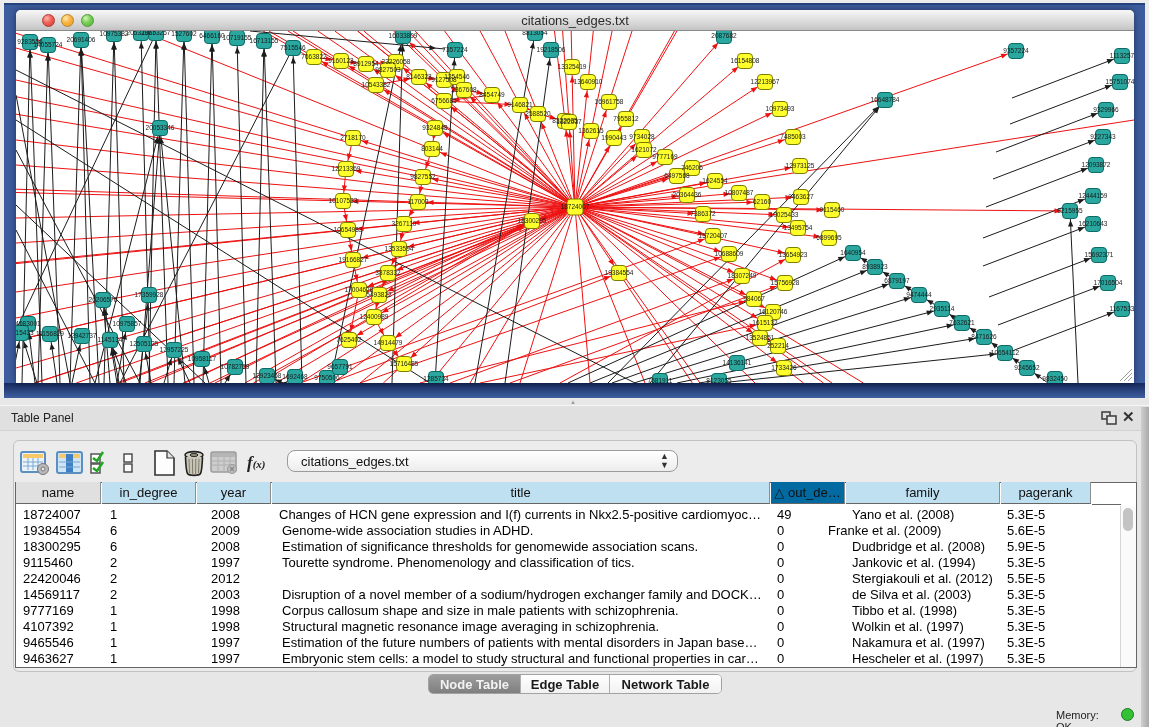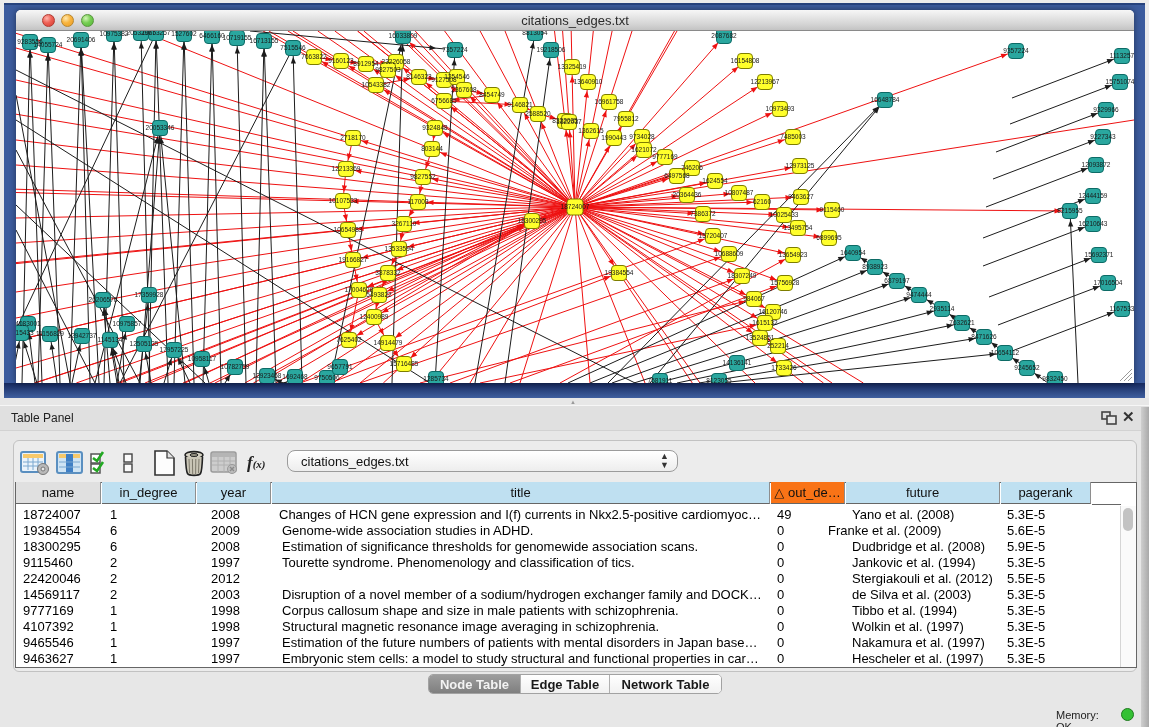--- a/index.html
+++ b/index.html
@@ -904,21 +904,21 @@
       <span style="left:777px">0</span>
       <span style="left:852px">de Silva et al. (2003)</span>
       <span style="left:1007px">5.3E-5</span>
     </div>
     <div class="tr" style="top:602px">
       <span style="left:23px">9777169</span>
       <span style="left:110px">1</span>
       <span style="left:211px">1998</span>
       <span style="left:282px">Corpus callosum shape and size in male patients with schizophrenia.</span>
       <span style="left:777px">0</span>
-      <span style="left:852px">Tibbo et al. (1994)</span>
+      <span style="left:852px">Tibbo et al. (1998)</span>
       <span style="left:1007px">5.3E-5</span>
     </div>
     <div class="tr" style="top:618px">
       <span style="left:23px">4107392</span>
       <span style="left:110px">1</span>
       <span style="left:211px">1998</span>
       <span style="left:282px">Structural magnetic resonance image averaging in schizophrenia.</span>
       <span style="left:777px">0</span>
       <span style="left:852px">Wolkin et al. (1997)</span>
       <span style="left:1007px">5.3E-5</span>
@@ -939,22 +939,22 @@
       <span style="left:282px">Embryonic stem cells: a model to study structural and functional properties in car…</span>
       <span style="left:777px">0</span>
       <span style="left:852px">Hescheler et al. (1997)</span>
       <span style="left:1007px">5.3E-5</span>
     </div>
   <div id="thead">
       <div class="hc" style="left:16px;width:85px;background:#e0e0e0">name</div>
       <div class="hc" style="left:102px;width:94px;background:#bfe0f1">in_degree</div>
       <div class="hc" style="left:197px;width:74px;background:#bfe0f1">year</div>
       <div class="hc" style="left:272px;width:498px;background:#bfe0f1">title</div>
-      <div class="hc" style="left:771px;width:74px;background:#f97316">△ out_de…</div>
-      <div class="hc" style="left:846px;width:154px;background:#bfe0f1">future</div>
+      <div class="hc" style="left:771px;width:74px;background:#0369a1">△ out_de…</div>
+      <div class="hc" style="left:846px;width:154px;background:#bfe0f1">family</div>
       <div class="hc" style="left:1001px;width:90px;background:#bfe0f1">pagerank</div>
     </div>
   <div style="position:absolute;left:1092px;top:504px;width:29px;height:1px;background:#666"></div>
   <div id="vsb">
       <div class="th"></div>
     </div>
   <div id="segs">
     <div class="seg sel" style="width:91px">Node Table</div>
     <div class="seg" style="width:89px">Edge Table</div>
     <div class="seg" style="width:112px">Network Table</div>

